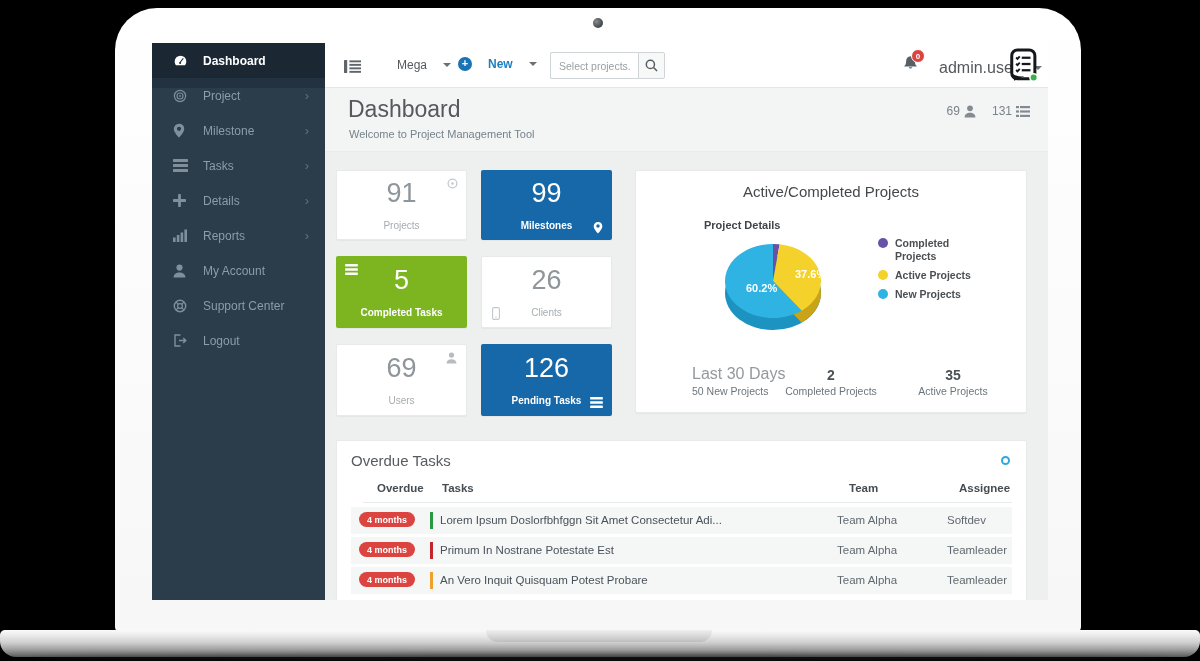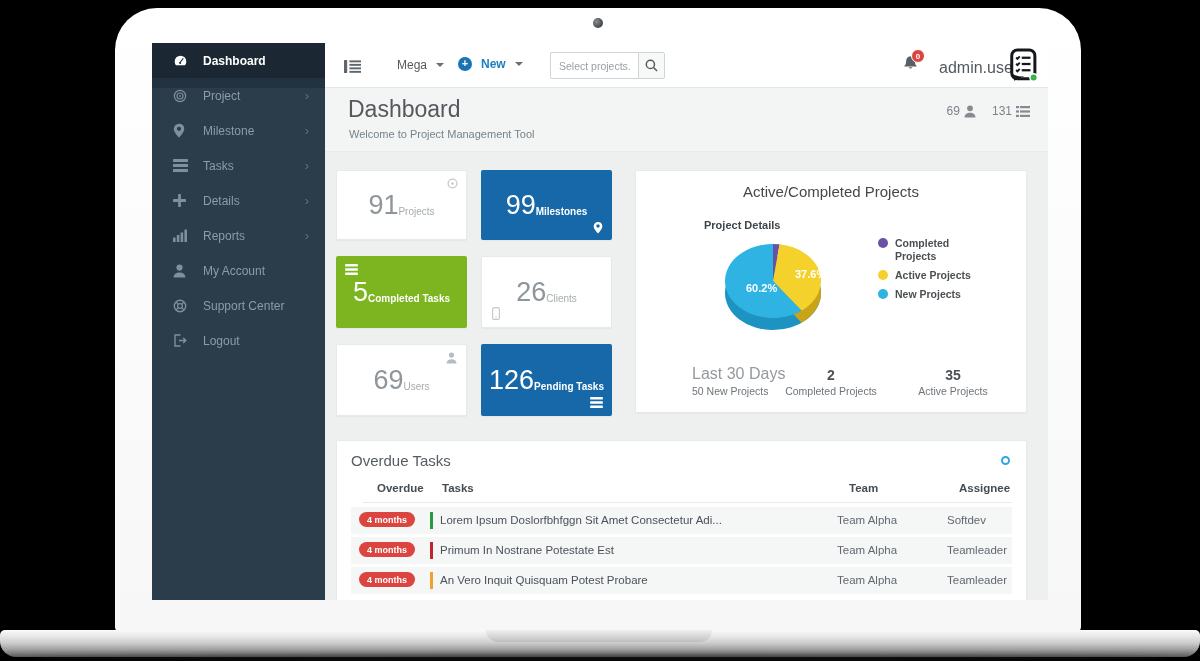--- a/index.html
+++ b/index.html
@@ -39,21 +39,21 @@
     padding-left:21px; color:#8c9ca8; font-size:12px; cursor:pointer; }
   .side-item .si { width:17px; margin-right:13px; display:flex; color:#7f909c; }
   .side-item .chev { position:absolute; right:16px; font-size:13px; color:#5f7281; }
   .side-item.active { background:#1b2834; color:#ffffff; font-weight:bold; }
   .side-item.active .si { color:#fff; }
 
   
   #navbar { left:173px; top:0; width:723px; height:45px; background:#fff;
     border-bottom:1px solid #e4e6e8; }
   #menu-toggle { left:19px; top:16px; cursor:pointer; }
-  .nav-dd { display:flex; align-items:center; gap:9px; font-size:12px; color:#54595e; cursor:pointer; }
+  .nav-dd { display:flex; align-items:center; gap:16px; font-size:12px; color:#54595e; cursor:pointer; }
   #mega-dd { left:72px; top:15px; }
   #new-dd  { left:133px; top:14px; color:#1d7fbf; font-weight:bold; }
   .caret { width:0; height:0; border:4px solid transparent; border-top-color:#6a7074; margin-top:4px; }
   #new-dd .caret { border-top-color:#6a7074; }
   .plus-circle { width:14px; height:14px; border-radius:50%; background:#1a73b5; color:#fff;
     font-size:11px; line-height:13px; text-align:center; font-weight:bold; }
   #search-box { left:225px; top:9px; display:flex; }
   #search-input { width:88px; height:27px; border:1px solid #cfd4d6; border-right:none;
     border-radius:2px 0 0 2px; font-size:10.5px; padding:0 8px; color:#555; outline:none; }
   #search-input::placeholder { color:#9aa0a4; }
@@ -71,21 +71,21 @@
   #page-header { left:0; top:0; width:723px; height:64px; background:#f3f4f4;
     border-bottom:1px solid #e9ebeb; }
   #page-title { left:23px; top:8px; font-size:23px; font-weight:300; color:#55595d; }
   #page-subtitle { left:24px; top:40px; font-size:11px; color:#76838b; }
   #header-stats { right:18px; top:16px; display:flex; gap:16px; align-items:center;
     font-size:12px; color:#7b8388; position:absolute; }
   .hstat { display:flex; align-items:center; gap:4px; }
 
   .card { position:absolute; width:131px; border-radius:2px; background:#fff;
     border:1px solid #e7e9ea; box-shadow:0 1px 1px rgba(0,0,0,.04);
-    display:flex; align-items:center; justify-content:center; cursor:pointer; }
+    display:flex; flex-direction:column; align-items:center; justify-content:center; cursor:pointer; }
   .card .num { font-size:27px; font-weight:300; color:#8e969b; line-height:1.05; }
   .card .lbl { font-size:10px; color:#a6acb0; margin-top:12px; }
   .card.colored { border:none; }
   .card.colored .num { color:#fff; }
   .card.colored .lbl { color:#fff; font-weight:bold; }
   .card .cicon { position:absolute; display:flex; }
 
   .panel { position:absolute; background:#fff; border:1px solid #e7e9ea; border-radius:2px;
     box-shadow:0 1px 1px rgba(0,0,0,.04); }
   #chart-title { left:0; top:12px; width:100%; text-align:center; font-size:15px; color:#43484c; }

